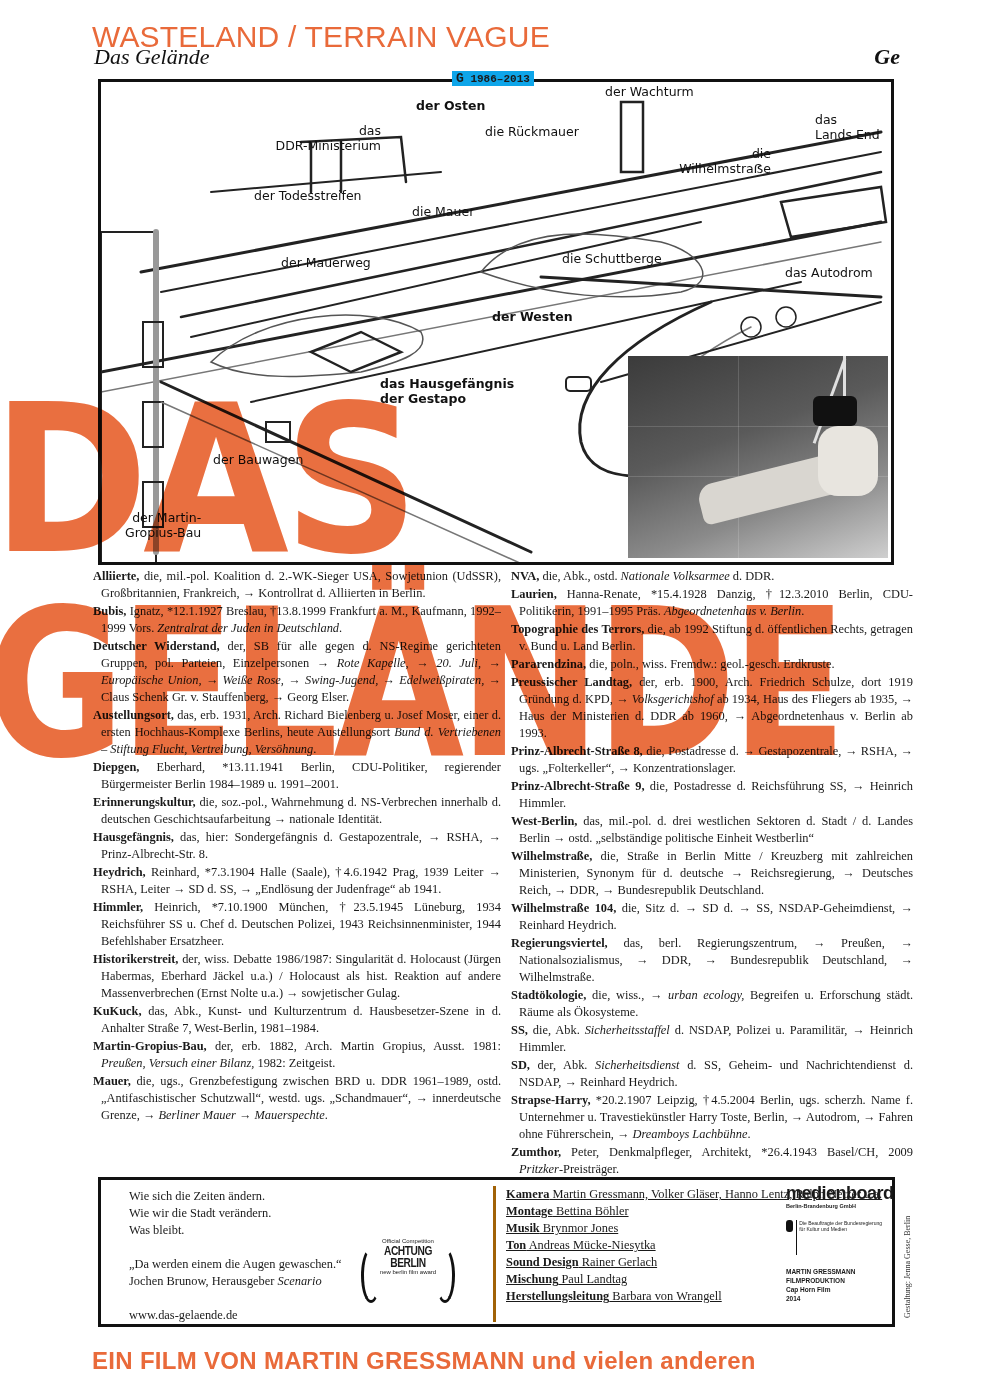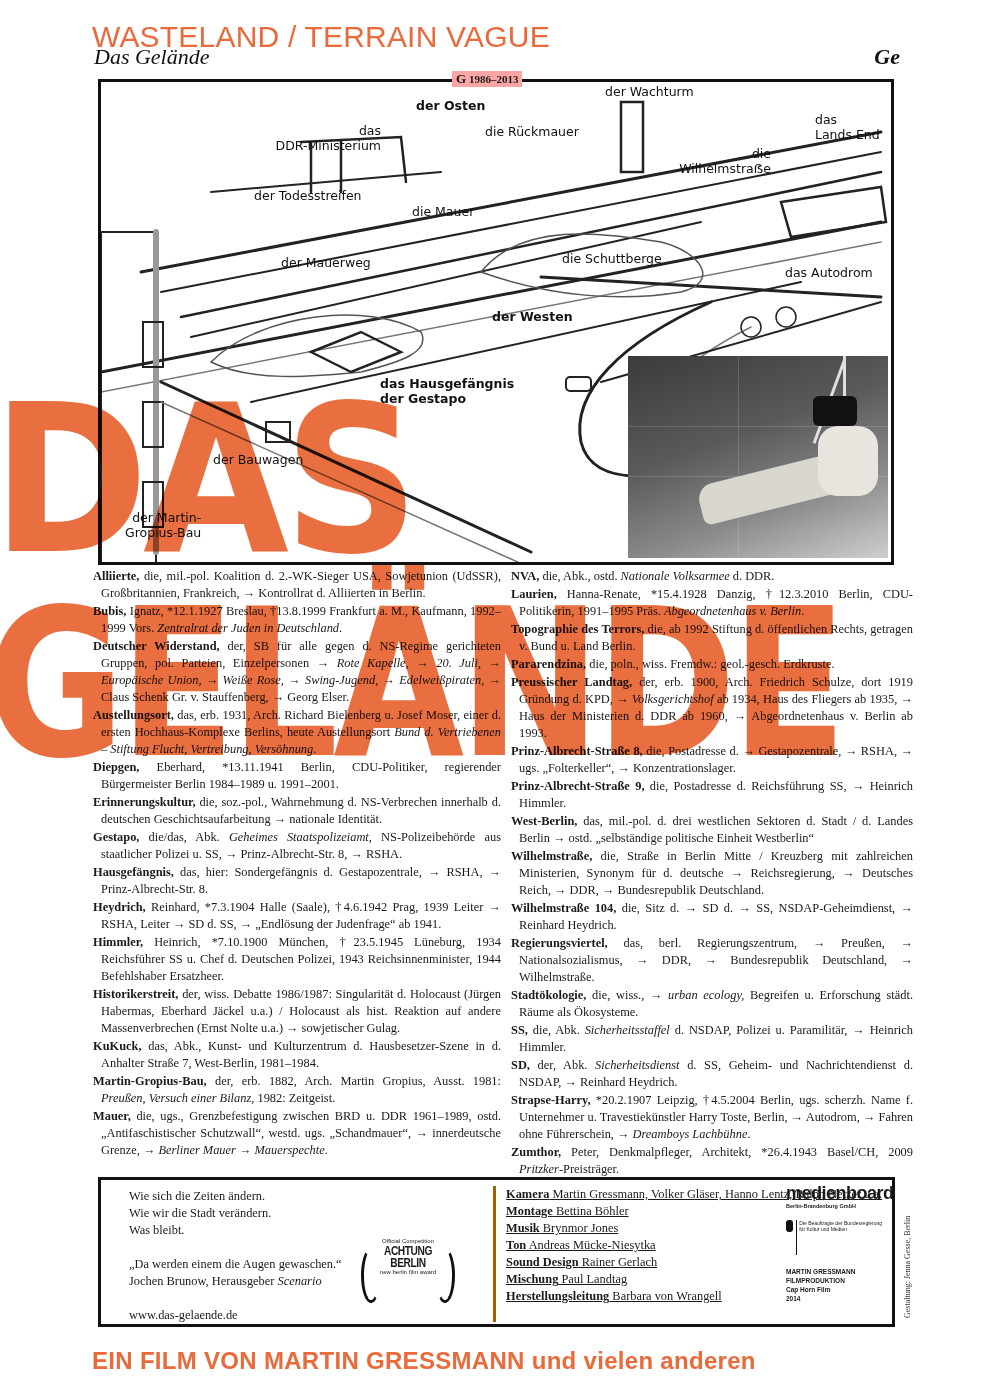--- a/index.html
+++ b/index.html
@@ -18,22 +18,22 @@
   .sub-right {
     position: absolute; right: 90px; top: 44px;
     font-family: "Liberation Serif", serif; font-style: italic; font-weight: bold; font-size: 22px; color: #111;
   }
 
   .map-frame {
     position: absolute; left: 98px; top: 79px; width: 796px; height: 486px;
     border: 3px solid #111; background: #fff; overflow: hidden;
   }
   .map-caption {
-    position: absolute; left: 452px; top: 71px; padding: 0 4px; background: #fca5a5;
-    font-family: Liberation Serif, serif; font-size: 11px; font-weight: bold; z-index: 2;
+    position: absolute; left: 452px; top: 71px; padding: 0 4px; background: #0ea5e9;
+    font-family: Liberation Mono, monospace; font-size: 11px; font-weight: bold; z-index: 2;
   }
   .map-caption .g { font-size: 13px; }
 
   .sketch { position: absolute; left: 0; top: 0; width: 796px; height: 486px; }
   .lbl {
     position: absolute; font-family: "DejaVu Sans", sans-serif; font-size: 12.5px; color: #111;
     line-height: 1.2; white-space: nowrap;
   }
   .lbl.b { font-weight: bold; }
   .lbl.r { text-align: right; }
@@ -214,21 +214,20 @@
 <div class="big-gelaende">GELÄNDE</div>
 
 <div class="glossary">
   <div class="col" id="gloss-left">
       <div class="entry"><span class="term">Alliierte,</span><span> die, mil.-pol. Koalition d. 2.-WK-Sieger USA, Sowjetunion (UdSSR), Großbritannien, Frankreich, → Kontrollrat d. Alliierten in Berlin.</span></div>
       <div class="entry"><span class="term">Bubis,</span><span> Ignatz, *12.1.1927 Breslau, †13.8.1999 Frankfurt a. M., Kaufmann, 1992–1999 Vors. </span><i>Zentralrat der Juden in Deutschland</i><span>.</span></div>
       <div class="entry"><span class="term">Deutscher Widerstand,</span><span> der, SB für alle gegen d. NS-Regime gerichteten Gruppen, pol. Parteien, Einzelpersonen → </span><i>Rote Kapelle, → 20. Juli, → Europäische Union, → Weiße Rose, → Swing-Jugend, → Edelweißpiraten,</i><span> → Claus Schenk Gr. v. Stauffenberg, → Georg Elser.</span></div>
       <div class="entry"><span class="term">Austellungsort,</span><span> das, erb. 1931, Arch. Richard Bielenberg u. Josef Moser, einer d. ersten Hochhaus-Komplexe Berlins, heute Austellungsort </span><i>Bund d. Vertriebenen – Stiftung Flucht, Vertreibung, Versöhnung</i><span>.</span></div>
       <div class="entry"><span class="term">Diepgen,</span><span> Eberhard, *13.11.1941 Berlin, CDU-Politiker, regierender Bürgermeister Berlin 1984–1989 u. 1991–2001.</span></div>
       <div class="entry"><span class="term">Erinnerungskultur,</span><span> die, soz.-pol., Wahrnehmung d. NS-Verbrechen innerhalb d. deutschen Geschichtsaufarbeitung → nationale Identität.</span></div>
-      <div class="entry"><span class="term">Gestapo,</span><span> die/das, Abk. </span><i>Geheimes Staatspolizeiamt,</i><span> NS-Polizeibehörde aus staatlicher Polizei u. SS, → Prinz-Albrecht-Str. 8, → RSHA.</span></div>
       <div class="entry"><span class="term">Hausgefängnis,</span><span> das, hier: Sondergefängnis d. Gestapozentrale, → RSHA, → Prinz-Albrecht-Str. 8.</span></div>
       <div class="entry"><span class="term">Heydrich,</span><span> Reinhard, *7.3.1904 Halle (Saale), †4.6.1942 Prag, 1939 Leiter → RSHA, Leiter → SD d. SS, → „Endlösung der Judenfrage“ ab 1941.</span></div>
       <div class="entry"><span class="term">Himmler,</span><span> Heinrich, *7.10.1900 München, †23.5.1945 Lüneburg, 1934 Reichsführer SS u. Chef d. Deutschen Polizei, 1943 Reichsinnenminister, 1944 Befehlshaber Ersatzheer.</span></div>
       <div class="entry"><span class="term">Historikerstreit,</span><span> der, wiss. Debatte 1986/1987: Singularität d. Holocaust (Jürgen Habermas, Eberhard Jäckel u.a.) / Holocaust als hist. Reaktion auf andere Massenverbrechen (Ernst Nolte u.a.) → sowjetischer Gulag.</span></div>
       <div class="entry"><span class="term">KuKuck,</span><span> das, Abk., Kunst- und Kulturzentrum d. Hausbesetzer-Szene in d. Anhalter Straße 7, West-Berlin, 1981–1984.</span></div>
       <div class="entry"><span class="term">Martin-Gropius-Bau,</span><span> der, erb. 1882, Arch. Martin Gropius, Ausst. 1981: </span><i>Preußen, Versuch einer Bilanz,</i><span> 1982: Zeitgeist.</span></div>
       <div class="entry"><span class="term">Mauer,</span><span> die, ugs., Grenzbefestigung zwischen BRD u. DDR 1961–1989, ostd. „Antifaschistischer Schutzwall“, westd. ugs. „Schandmauer“, → innerdeutsche Grenze, → </span><i>Berliner Mauer → Mauerspechte</i><span>.</span></div>
     </div>
   <div class="col" id="gloss-right">
       <div class="entry"><span class="term">NVA,</span><span> die, Abk., ostd. </span><i>Nationale Volksarmee</i><span> d. DDR.</span></div>

